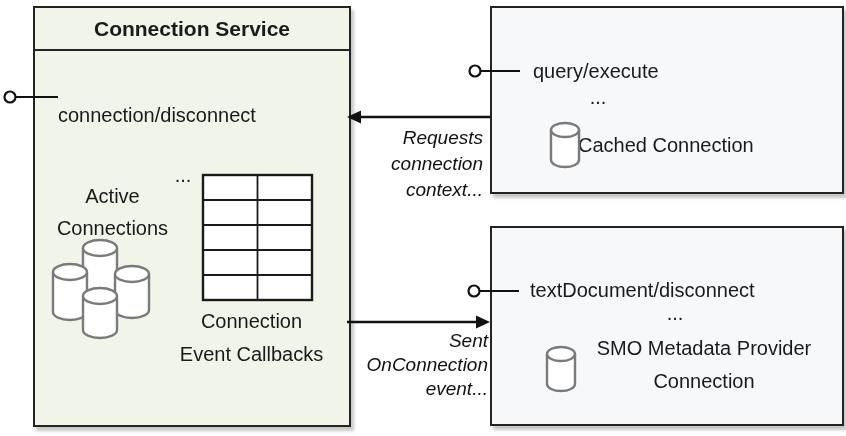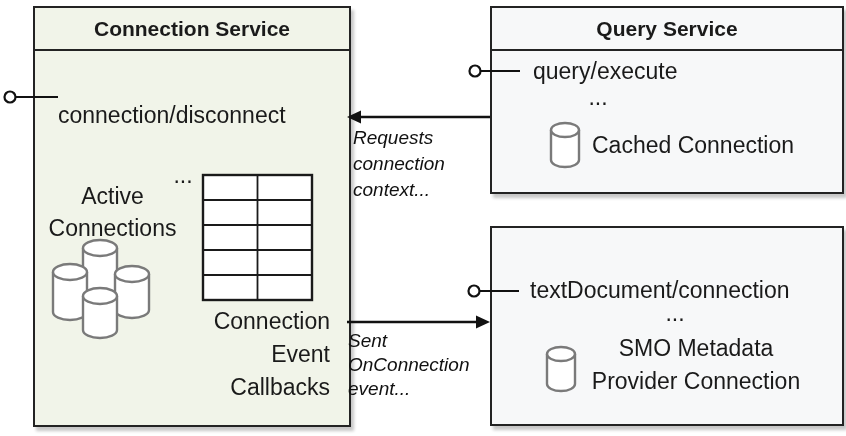--- a/index.html
+++ b/index.html
@@ -23,27 +23,27 @@
   .title {
     position: relative;
     height: 41px;
     line-height: 41px;
     text-align: center;
     font-weight: bold;
     font-size: 21px;
     border-bottom: 2px solid #232323;
   }
   .abs { position: absolute; }
-  .body-text { font-size: 23px; white-space: pre-line; }
+  .body-text { font-size: 20px; white-space: pre-line; }
   .center { text-align: center; }
   .flow-label {
     position: absolute;
     font-style: italic;
     font-size: 19px;
-    text-align: left;
+    text-align: right;
     color: #111111;
   }
   svg.overlay {
     position: absolute;
     left: 0; top: 0;
     z-index: 5;
     pointer-events: none;
   }
 </style>
 </head>
@@ -51,34 +51,33 @@
 
 <div class="canvas">
 
   <div class="box box-green" style="left:33px; top:6px; width:314px; height:417px;">
     <div class="title">Connection Service</div>
     <div class="abs body-text" style="left:23px; top:62px; width:250px; line-height:30px;">
       <div>connection/disconnect</div>
       <div class="center">...</div>
     </div>
     <div class="abs body-text center" style="left:5px; top:172px; width:145px; line-height:32px;text-align:center;">Active Connections</div>
-    <div class="abs body-text center" style="left:150px; top:297px; width:145px; line-height:33px;text-align:right;">Connection Event Callbacks</div>
+    <div class="abs body-text center" style="left:144px; top:297px; width:145px; line-height:33px;">Connection Event Callbacks</div>
   </div>
 
   <div class="box box-white" style="left:490px; top:6px; width:350px; height:184px;">
-    <div class="title">Query Service</div>
     <div class="abs body-text" style="left:41px; top:50px; line-height:26px;">query/execute</div>
     <div class="abs body-text center" style="left:41px; top:76px; width:130px; line-height:26px;">...</div>
-    <div class="abs body-text" style="left:100px; top:124px; line-height:26px;">Cached Connection</div>
+    <div class="abs body-text" style="left:86px; top:124px; line-height:26px;">Cached Connection</div>
   </div>
 
   <div class="box box-white" style="left:490px; top:226px; width:350px; height:196px;">
-    <div class="abs body-text" style="left:38px; top:49px; line-height:26px;">textDocument/connection</div>
+    <div class="abs body-text" style="left:38px; top:49px; line-height:26px;">textDocument/disconnect</div>
     <div class="abs body-text center" style="left:38px; top:72px; width:290px; line-height:26px;">...</div>
-    <div class="abs body-text center" style="left:89px; top:104px; width:230px; line-height:33px;">SMO Metadata Provider Connection</div>
+    <div class="abs body-text center" style="left:97px; top:104px; width:230px; line-height:33px;">SMO Metadata Provider Connection</div>
   </div>
 
   <div class="flow-label" style="left:353px; top:125px; width:130px; line-height:26px;">Requests connection context...</div>
   <div class="flow-label" style="left:348px; top:329px; width:140px; line-height:24px;">Sent OnConnection event...</div>
 
   <svg class="overlay" width="846" height="436" viewBox="0 0 846 436">
 
     <g stroke="#111111" fill="#111111">
       <line x1="359" y1="117" x2="490" y2="117" stroke-width="2.6"></line>
       <polygon points="347,117 361,110.5 361,123.5" stroke="none"></polygon>

